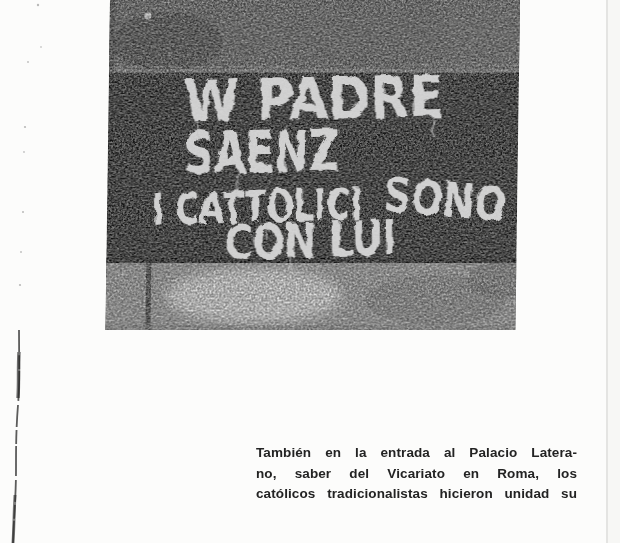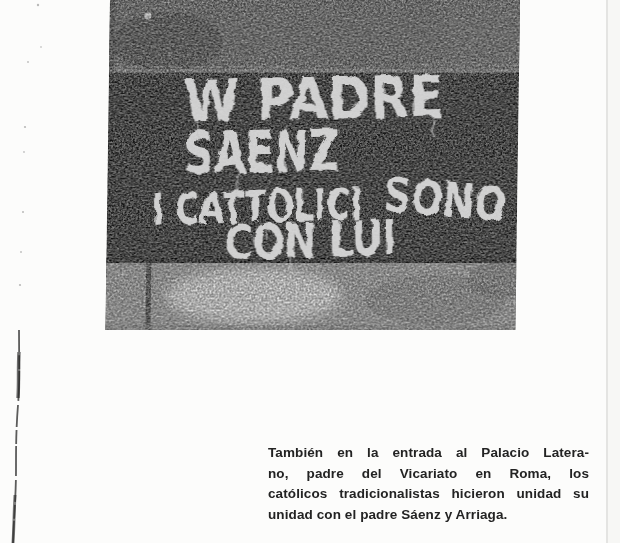--- a/index.html
+++ b/index.html
@@ -18,21 +18,21 @@
     transform:skewX(-0.8deg);transform-origin:top left;
   }
   .photo-wrap svg{display:block;}
   .graffiti text{
     font-family:"DejaVu Sans",sans-serif;
     font-weight:700;
     fill:#dcdcdc;
   }
   
   .caption{
-    position:absolute;left:268px;top:443px;width:321px;margin:0;
+    position:absolute;left:256px;top:443px;width:321px;margin:0;
     color:#232323;
   }
   .cap-line{
     font-family:"Liberation Sans",sans-serif;
     font-weight:700;
     font-size:13.5px;
     line-height:20.6px;
     letter-spacing:0.1px;
     text-align:justify;
     text-align-last:justify;
@@ -137,18 +137,17 @@
       <circle cx="38" cy="5" r="1.2" opacity="0.4"></circle>
       <circle cx="41" cy="47" r="0.9" opacity="0.3"></circle>
     </g>
   </svg>
 
   <div class="right-margin"></div>
   <div class="right-edge"></div>
 
   <figcaption class="caption">
     <div class="cap-line">También en la entrada al Palacio Latera-</div>
-    <div class="cap-line">no, padre del Vicariato en Roma, los</div>
+    <div class="cap-line">no, saber del Vicariato en Roma, los</div>
     <div class="cap-line">católicos tradicionalistas hicieron unidad su</div>
-    <div class="cap-line last">unidad con el padre Sáenz y Arriaga.</div>
   </figcaption>
 
 </div>
 
 </body></html>

